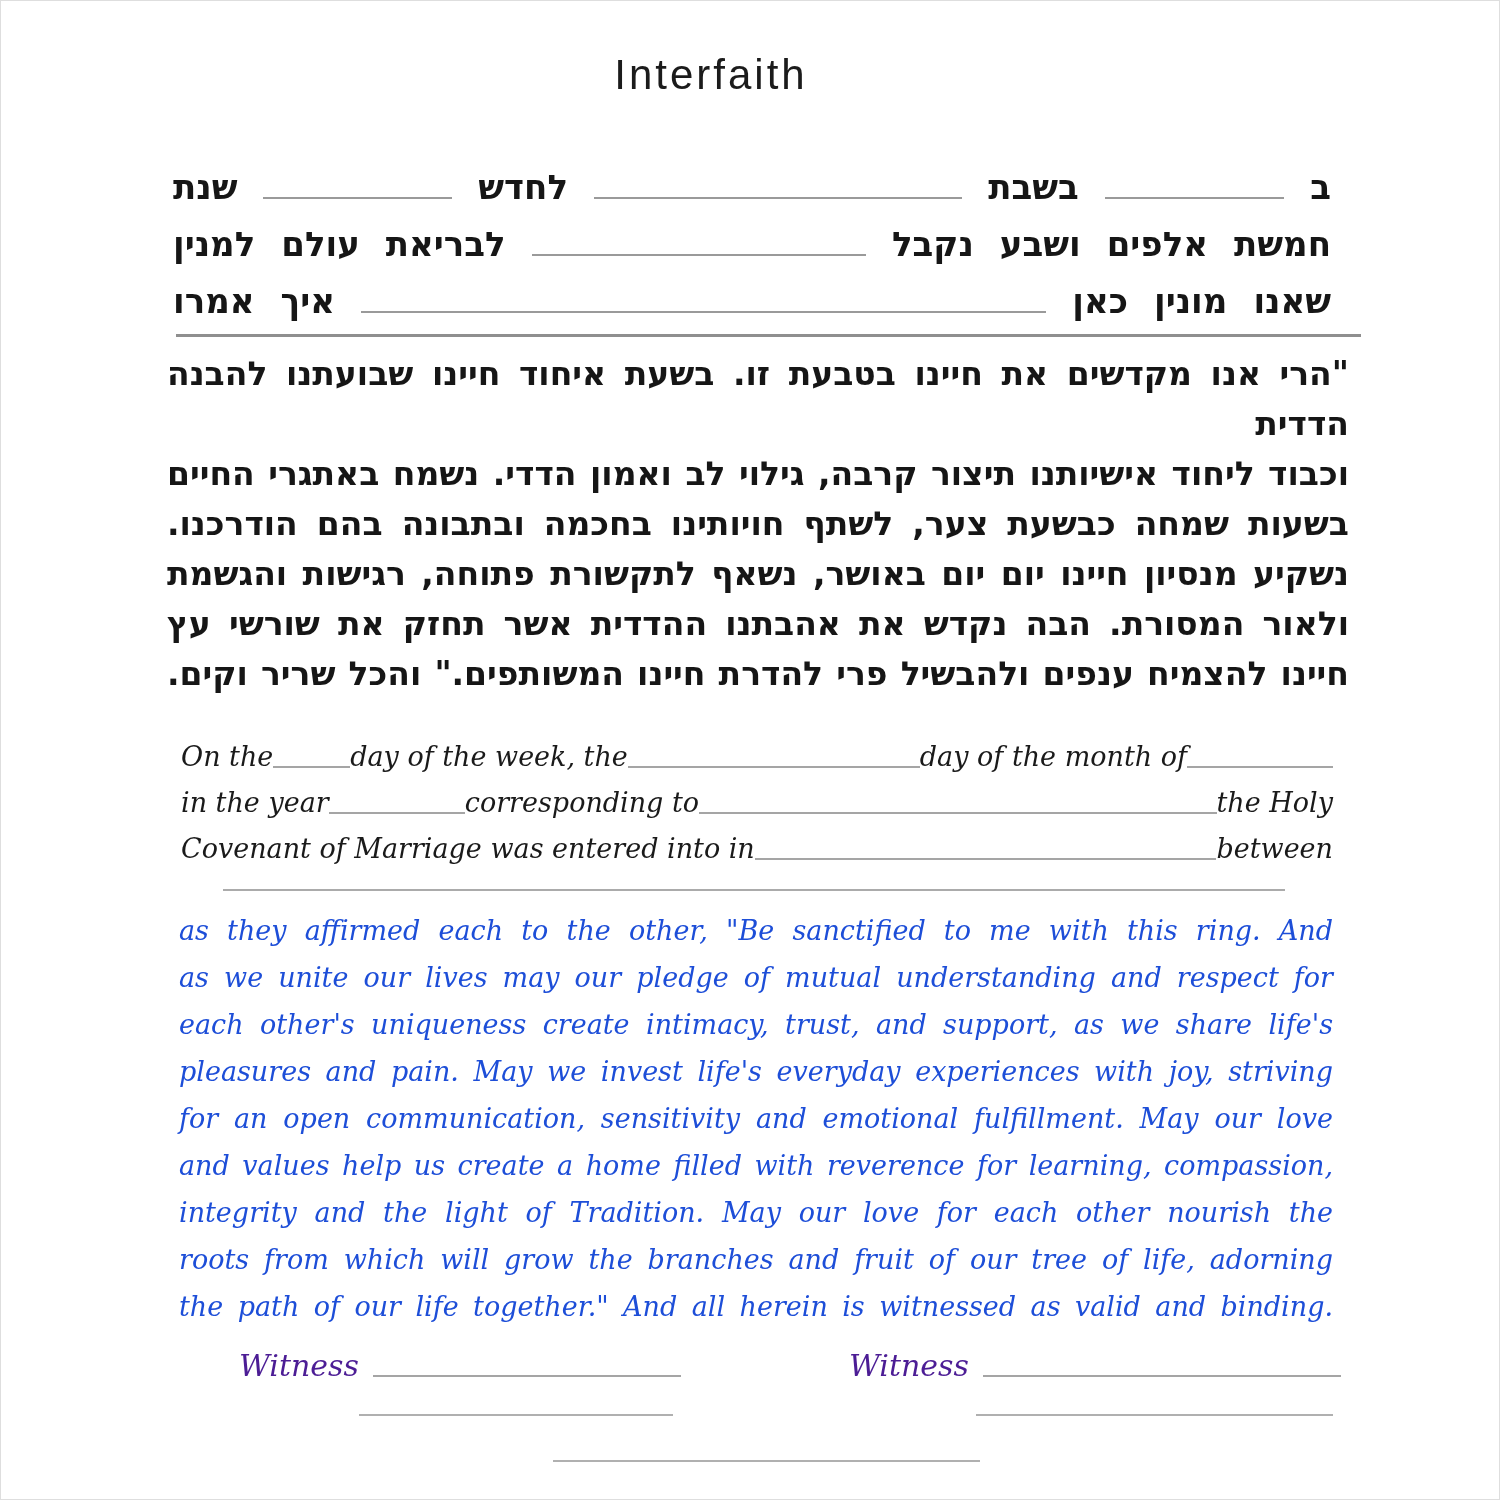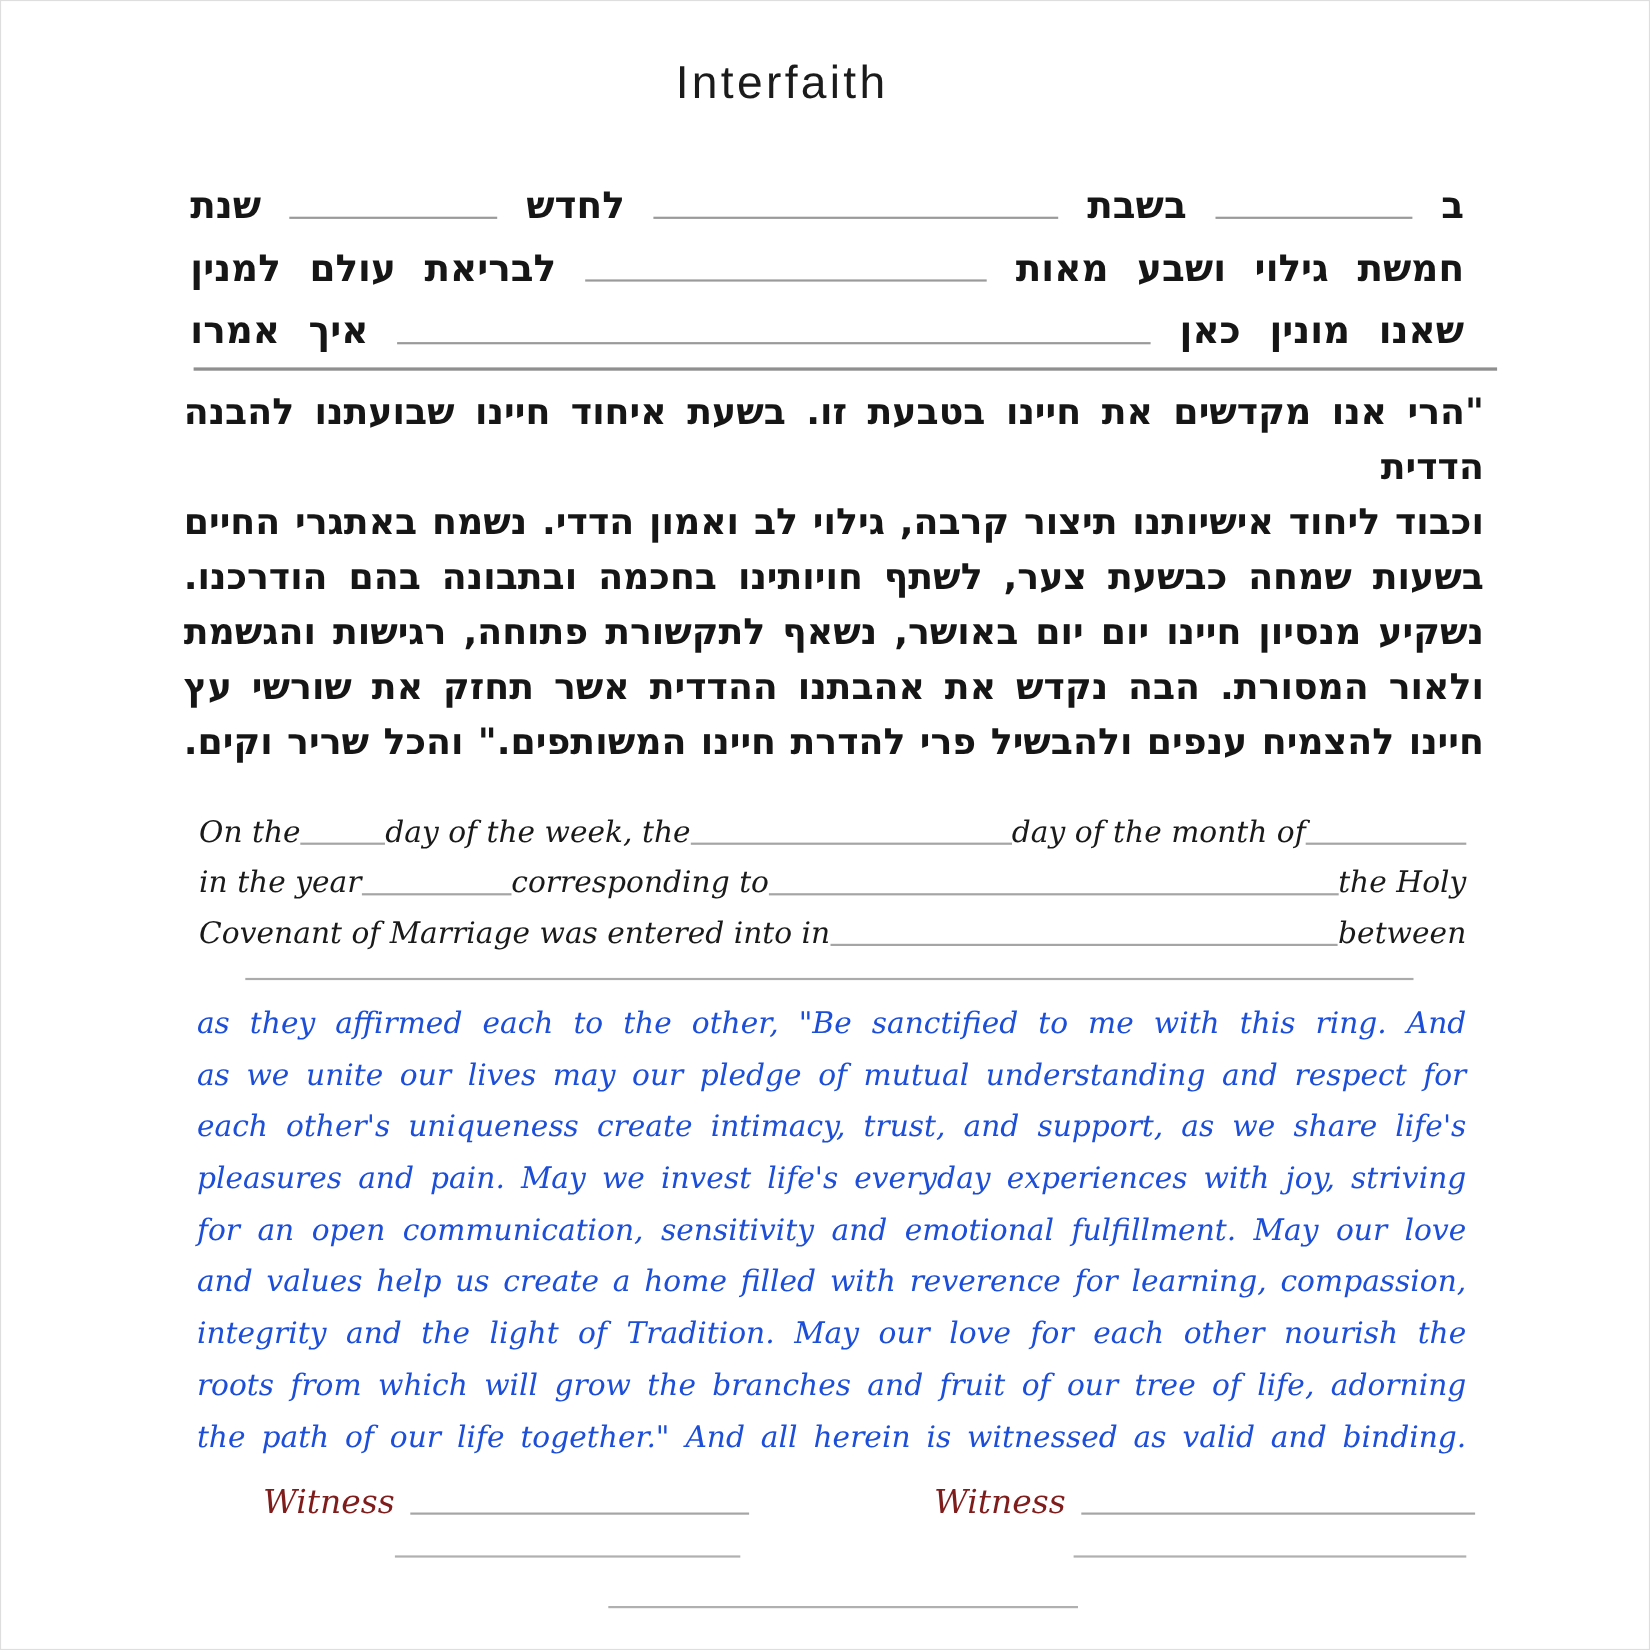--- a/index.html
+++ b/index.html
@@ -57,21 +57,21 @@
   .eng-para {
     position:absolute; top:906px; left:178px; width:1154px;
     font-family:"DejaVu Serif", serif; font-style:italic;
     font-size:27px; line-height:47px; color:#1d4ed8;
   }
   .eng-para .pline { text-align:justify; text-align-last:justify; }
   
   .witness-group {
     position:absolute; display:flex; align-items:flex-end; gap:14px; height:48px;
     font-family:"DejaVu Serif", serif; font-style:italic;
-    font-size:30px; color:#7f1d1d;
+    font-size:30px; color:#4c1d95;
   }
   .witness-group .blank { margin-bottom:6px; border-bottom-color:#a5a5a5; }
   .wg-left  { top:1334px; left:238px;  width:442px; }
   .wg-right { top:1334px; left:848px;  width:492px; }
   .sig-line { border-bottom:2px solid #b0b0b0; }
   .sig-left   { top:1413px; left:358px; width:314px; }
   .sig-right  { top:1413px; left:975px; width:357px; }
   .sig-bottom { top:1459px; left:552px; width:427px; }
   .seg { flex-shrink:0; }
 </style>
@@ -87,23 +87,23 @@
         <span class="seg">ב</span>
         <div class="blank" style="flex-grow: 1.9;"></div>
         <span class="seg">בשבת</span>
         <div class="blank" style="flex-grow: 3.9;"></div>
         <span class="seg">לחדש</span>
         <div class="blank" style="flex-grow: 2;"></div>
         <span class="seg">שנת</span>
       </div>
     <div class="fill-row">
         <span class="seg">חמשת</span>
-        <span class="seg">גילוי</span>
+        <span class="seg">אלפים</span>
         <span class="seg">ושבע</span>
-        <span class="seg">מאות</span>
+        <span class="seg">נקבל</span>
         <div class="blank" style="flex-grow: 1;"></div>
         <span class="seg">לבריאת</span>
         <span class="seg">עולם</span>
         <span class="seg">למנין</span>
       </div>
     <div class="fill-row">
         <span class="seg">שאנו</span>
         <span class="seg">מונין</span>
         <span class="seg">כאן</span>
         <div class="blank" style="flex-grow: 1;"></div>

